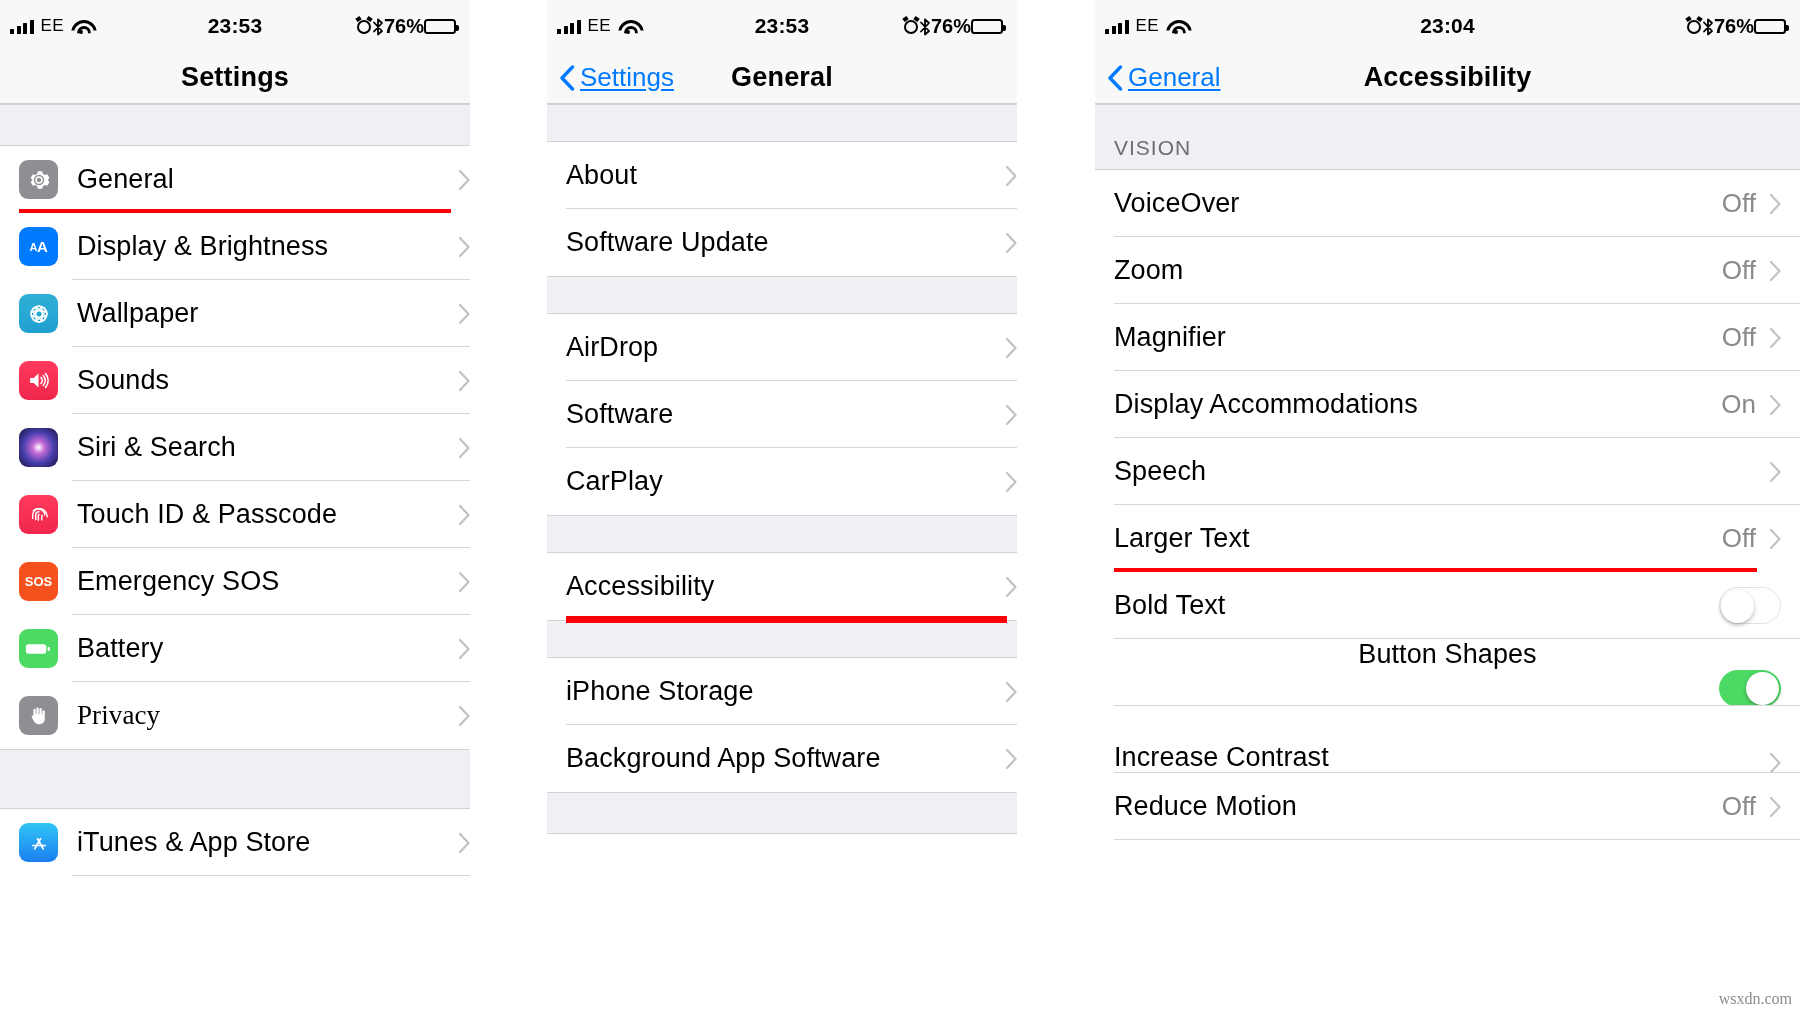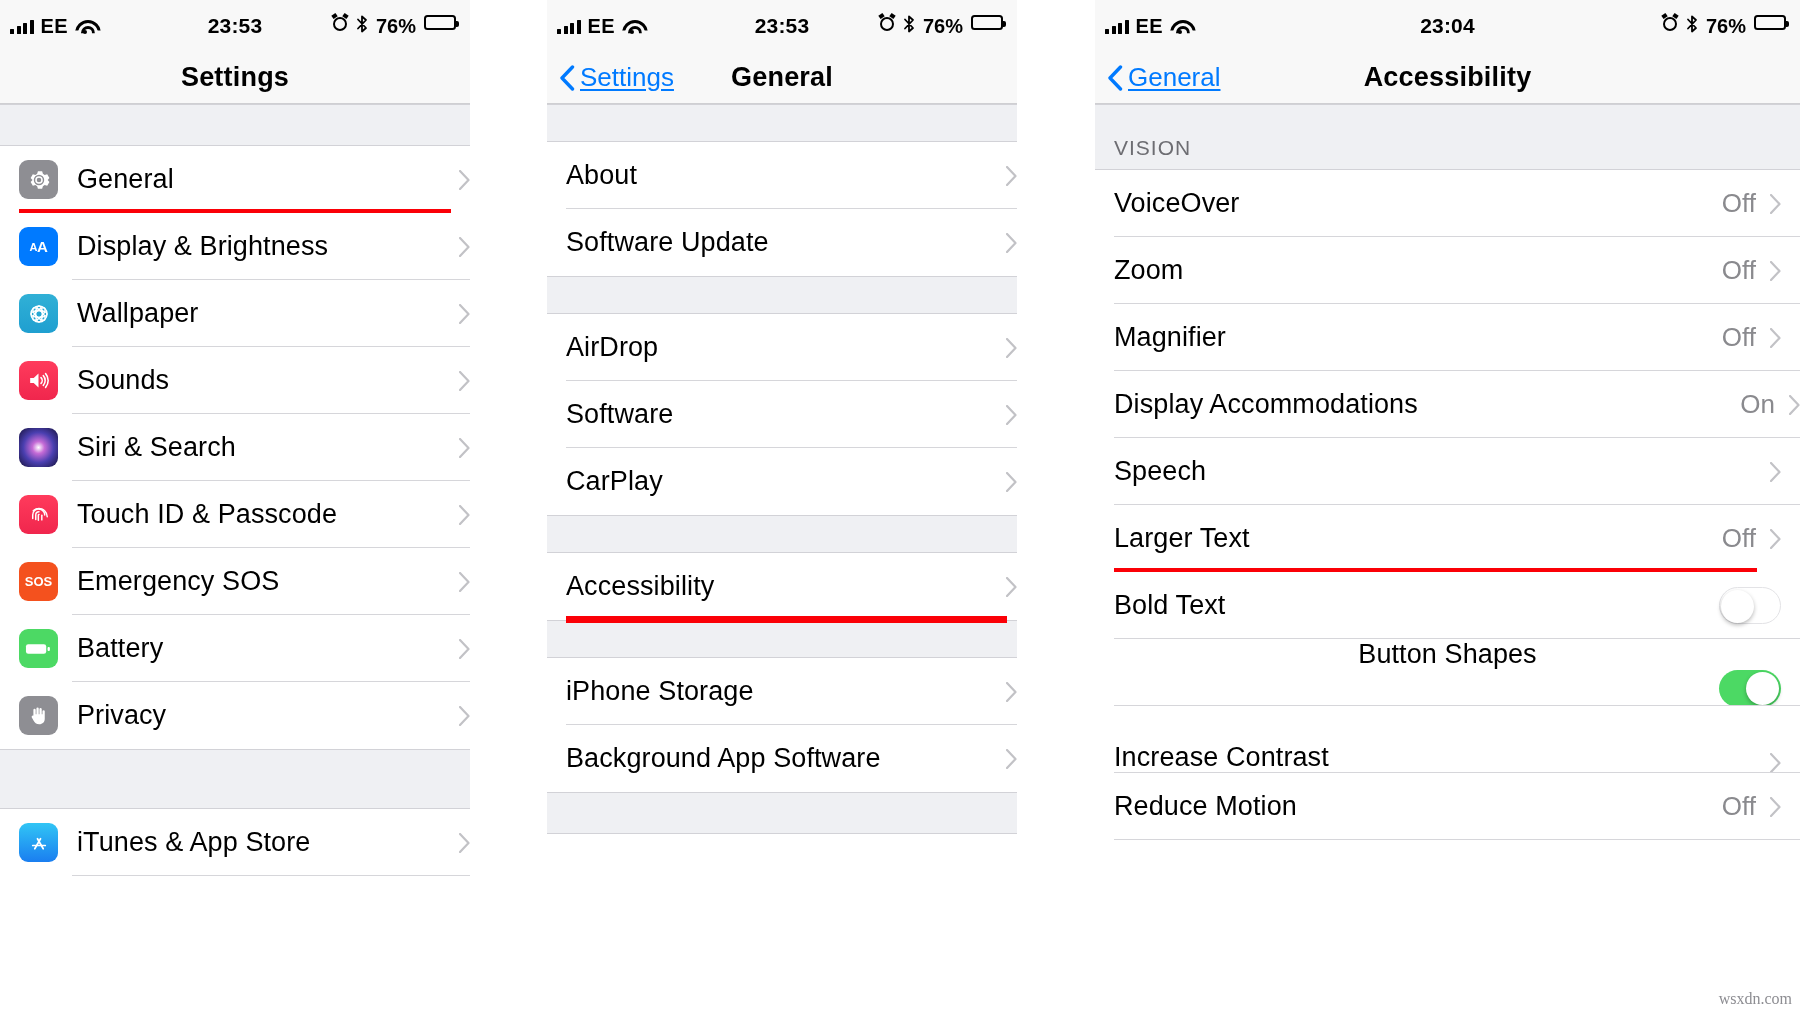--- a/index.html
+++ b/index.html
@@ -26,30 +26,30 @@
     padding: 0 14px 0 10px;
     position: relative;
     font-size: 21px; font-weight: bold; color: #000;
   }
   .sb-left { display: flex; align-items: center; gap: 7px; }
   .sb-center {
     position: absolute; left: 0; right: 0; text-align: center;
     font-size: 21px; font-weight: bold; letter-spacing: .2px;
   }
   .sb-right {
-    margin-left: auto; display: flex; gap: 8px;
+    margin-left: auto; display: flex; align-items: center; 
     position: relative; z-index: 2;
   }
   .bars { display: flex; align-items: flex-end; gap: 2.5px; height: 15px; }
   .bars i { display:block; width: 4px; background:#000; border-radius:.5px; }
   .bars i:nth-child(1){ height: 5px; }
   .bars i:nth-child(2){ height: 8px; }
   .bars i:nth-child(3){ height: 11px; }
   .bars i:nth-child(4){ height: 14px; }
-  .carrier { font-size: 20px; font-weight: 700; letter-spacing:.3px; }
+  .carrier { font-size: 17px; font-weight: 400; letter-spacing:.3px; }
   .wifi { width: 20px; height: 15px; position: relative; }
   .wifi::before {
     content:""; position:absolute; left:0; top:1px; width:20px; height:20px;
     border: 3px solid #000; border-radius: 50%;
     clip-path: polygon(0 0, 100% 0, 100% 42%, 0 42%);
   }
   .wifi::after {
     content:""; position:absolute; left:6px; top:7px; width:8px; height:8px;
     border: 3px solid #000; border-radius: 50%;
     clip-path: polygon(0 0, 100% 0, 100% 55%, 0 55%);
@@ -358,21 +358,21 @@
         <span class="row-right">
           <span class="chev">
               <svg viewBox="0 0 11 20" width="11" height="20">
                 <path d="M1 1 L9.5 10 L1 19" fill="none" stroke="#c2c2c6" stroke-width="2.2" stroke-linecap="round" stroke-linejoin="round"></path>
               </svg>
             </span>
         </span>
         <span class="sep" style="left:72px;"></span>
       </div>
 
-      <div class="row" style="height:67px;padding-left:19px;">
+      <div class="row" style="height:67px;padding-left:19px;font-family:Liberation Serif, serif;">
         <span class="icon-app priv-icon">
           <svg viewBox="0 0 24 24" width="25" height="25">
               <path fill="#fff" d="M7.1 12.3V6.6a1.1 1.1 0 012.2 0v4.2h.7V5.3a1.1 1.1 0 012.2 0v5.5h.7V5.9a1.1 1.1 0 012.2 0v4.9h.7V8a1.1 1.1 0 012.2 0v7.2c0 3.1-2.1 5.3-5.2 5.3-3 0-4.4-1.5-5.6-3.7L5.6 14c-.4-.7-.1-1.4.5-1.7.5-.3 1.1-.2 1 0z"></path>
             </svg>
         </span>
         <span class="row-label">Privacy</span>
         <span class="row-right">
           <span class="chev">
               <svg viewBox="0 0 11 20" width="11" height="20">
                 <path d="M1 1 L9.5 10 L1 19" fill="none" stroke="#c2c2c6" stroke-width="2.2" stroke-linecap="round" stroke-linejoin="round"></path>
@@ -635,21 +635,21 @@
           <span class="row-value">Off</span>
           <span class="chev">
               <svg viewBox="0 0 11 20" width="11" height="20">
                 <path d="M1 1 L9.5 10 L1 19" fill="none" stroke="#c2c2c6" stroke-width="2.2" stroke-linecap="round" stroke-linejoin="round"></path>
               </svg>
             </span>
         </span>
         <span class="sep" style="left:19px;"></span>
       </div>
 
-      <div class="row" style="height:67px;padding-left:19px;">
+      <div class="row" style="height:67px;padding-left:19px;padding-right:19px;">
         <span class="row-label">Display Accommodations</span>
         <span class="row-right">
           <span class="row-value">On</span>
           <span class="chev">
               <svg viewBox="0 0 11 20" width="11" height="20">
                 <path d="M1 1 L9.5 10 L1 19" fill="none" stroke="#c2c2c6" stroke-width="2.2" stroke-linecap="round" stroke-linejoin="round"></path>
               </svg>
             </span>
         </span>
         <span class="sep" style="left:19px;"></span>

